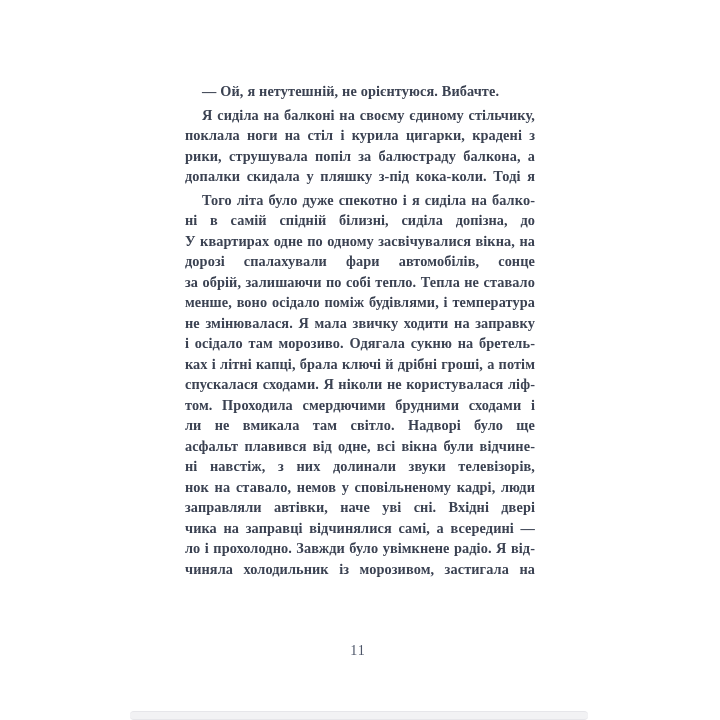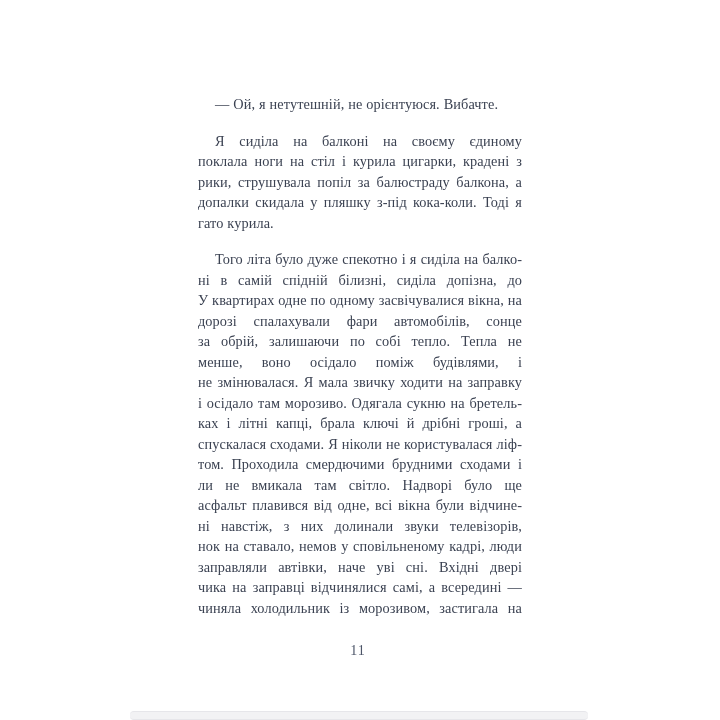--- a/index.html
+++ b/index.html
@@ -16,21 +16,21 @@
   }
   .text-block {
     position: absolute;
     left: 182px; top: 78px;
     width: 356px;
     font-size: 14.3px;
     line-height: 20.5px;
     letter-spacing: 0.1px;
     word-spacing: 0.2px;
   }
-  .paragraph { margin: 16px; padding: 0; }
+  .paragraph { margin: 3px; padding: 0; font-weight: bold; }
   .line {
     height: 20.5px;
     overflow: hidden;
     white-space: normal;
     text-align: justify;
     text-align-last: left;
   }
   .line.just { text-align-last: justify; }
   .line.first { text-indent: 17px; }
   .page-number {
@@ -55,40 +55,40 @@
 
   <div class="text-block" style="color: rgb(59, 66, 82);">
       <div class="paragraph">
         <div class="line first">— Ой, я нетутешній, не орієнтуюся. Вибачте.</div>
       </div>
       <div class="paragraph">
         <div class="line just first">Я сиділа на балконі на своєму єдиному стільчику,</div>
         <div class="line just">поклала ноги на стіл і курила цигарки, крадені з фаб-</div>
         <div class="line just">рики, струшувала попіл за балюстраду балкона, а не-</div>
         <div class="line just">допалки скидала у пляшку з-під кока-коли. Тоді я ба-</div>
-        <div class="line">гато курила.</div>
       </div>
       <div class="paragraph">
         <div class="line just first">Того літа було дуже спекотно і я сиділа на балко-</div>
         <div class="line just">ні в самій спідній білизні, сиділа допізна, до темряви.</div>
         <div class="line just">У квартирах одне по одному засвічувалися вікна, на</div>
         <div class="line just">дорозі спалахували фари автомобілів, сонце ховалося</div>
         <div class="line just">за обрій, залишаючи по собі тепло. Тепла не ставало</div>
         <div class="line just">менше, воно осідало поміж будівлями, і температура</div>
         <div class="line just">не змінювалася. Я мала звичку ходити на заправку</div>
         <div class="line just">і осідало там морозиво. Одягала сукню на бретель-</div>
         <div class="line just">ках і літні капці, брала ключі й дрібні гроші, а потім</div>
         <div class="line just">спускалася сходами. Я ніколи не користувалася ліф-</div>
         <div class="line just">том. Проходила смердючими брудними сходами і ніко-</div>
         <div class="line just">ли не вмикала там світло. Надворі було ще гарячіше,</div>
         <div class="line just">асфальт плавився від одне, всі вікна були відчине-</div>
         <div class="line just">ні навстіж, з них долинали звуки телевізорів, сварок,</div>
         <div class="line just">нок на ставало, немов у сповільненому кадрі, люди</div>
         <div class="line just">заправляли автівки, наче уві сні. Вхідні двері магазин-</div>
         <div class="line just">чика на заправці відчинялися самі, а всередині — світ-</div>
+        <div class="line just">ло і прохолодно. Завжди було увімкнене радіо. Я від-</div>
         <div class="line just">чиняла холодильник із морозивом, застигала на місці</div>
       </div>
     </div>
 
   <div class="page-number" style="color: rgb(76, 85, 104);">11</div>
 
   <div class="bottom-bar" style="background: rgb(242, 242, 244); border-top: 1px solid rgb(230, 230, 234); border-bottom: 1px solid rgb(230, 230, 234);"></div>
 
 </div>
 

